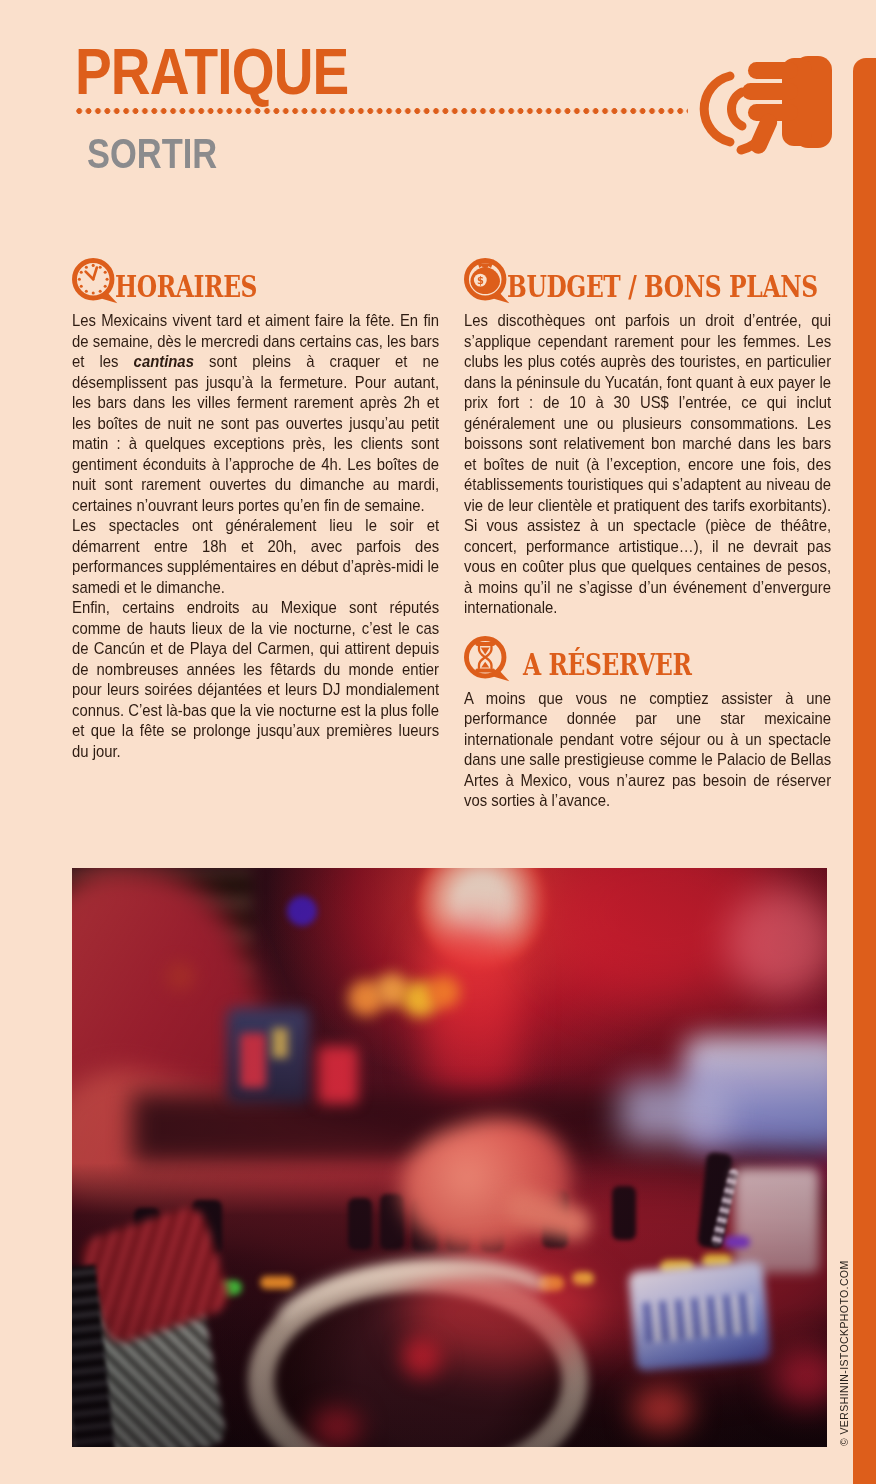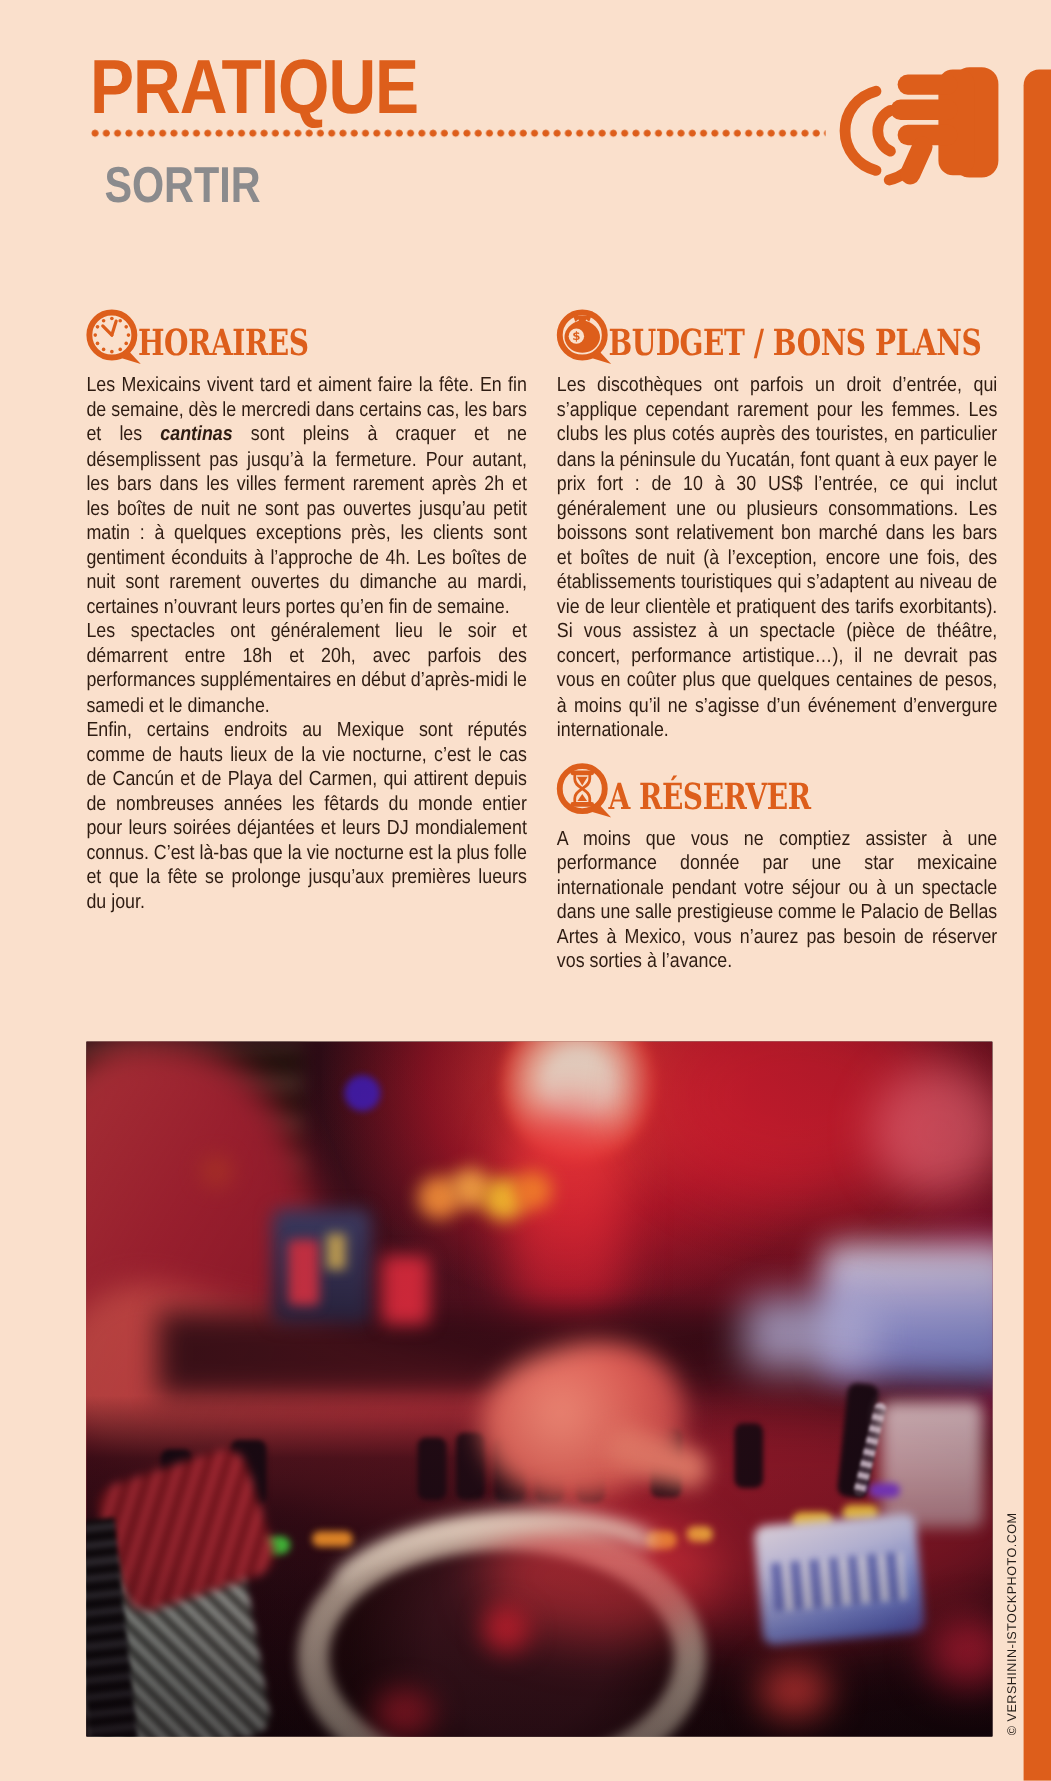--- a/index.html
+++ b/index.html
@@ -36,21 +36,21 @@
 .sec-head{display:flex;align-items:flex-end;height:50px;margin:0 0 5px -2px;}
 .bubble{width:50px;height:50px;flex:0 0 auto;}
 .sec-head h3{margin:12px 0 4px -5px;font-size:30px;line-height:1;color:var(--orange);
   font-weight:bold;font-family:"DejaVu Serif",serif;}
 .hcond{display:inline-block;transform:scaleX(.78);transform-origin:0 100%;
   letter-spacing:-.5px;white-space:nowrap;}
 .ptext{width:420px;transform:scaleX(.874);transform-origin:0 0;
   font-size:17px;line-height:20.5px;text-align:justify;color:var(--ink);}
 .ptext p{margin:0;}
 .em{font-style:italic;font-weight:bold;}
-.sec2{margin-top:15px;}
+.sec2{margin-top:15px;gap:16px;}
 
 #photo{position:absolute;left:72px;top:868px;width:755px;height:579px;margin:0;
   overflow:hidden;background:#1b0a12;}
 #photo .ph{position:absolute;}
 .ph-base{left:0;top:0;width:755px;height:579px;background:
   radial-gradient(ellipse 300px 260px at 420px 30px, rgba(255,72,60,.92), rgba(220,25,45,.55) 45%, rgba(40,6,18,0) 75%),
   radial-gradient(ellipse 420px 300px at 640px 60px, rgba(222,30,50,.75), rgba(150,15,35,.4) 55%, rgba(30,5,15,0) 80%),
   radial-gradient(ellipse 520px 420px at 380px 300px, rgba(122,18,40,.5), rgba(26,6,16,0) 75%),
   linear-gradient(180deg,#2a0c16 0%,#200a14 40%,#170810 100%);}
 .ph-shelf{left:-10px;top:0;width:190px;height:190px;

